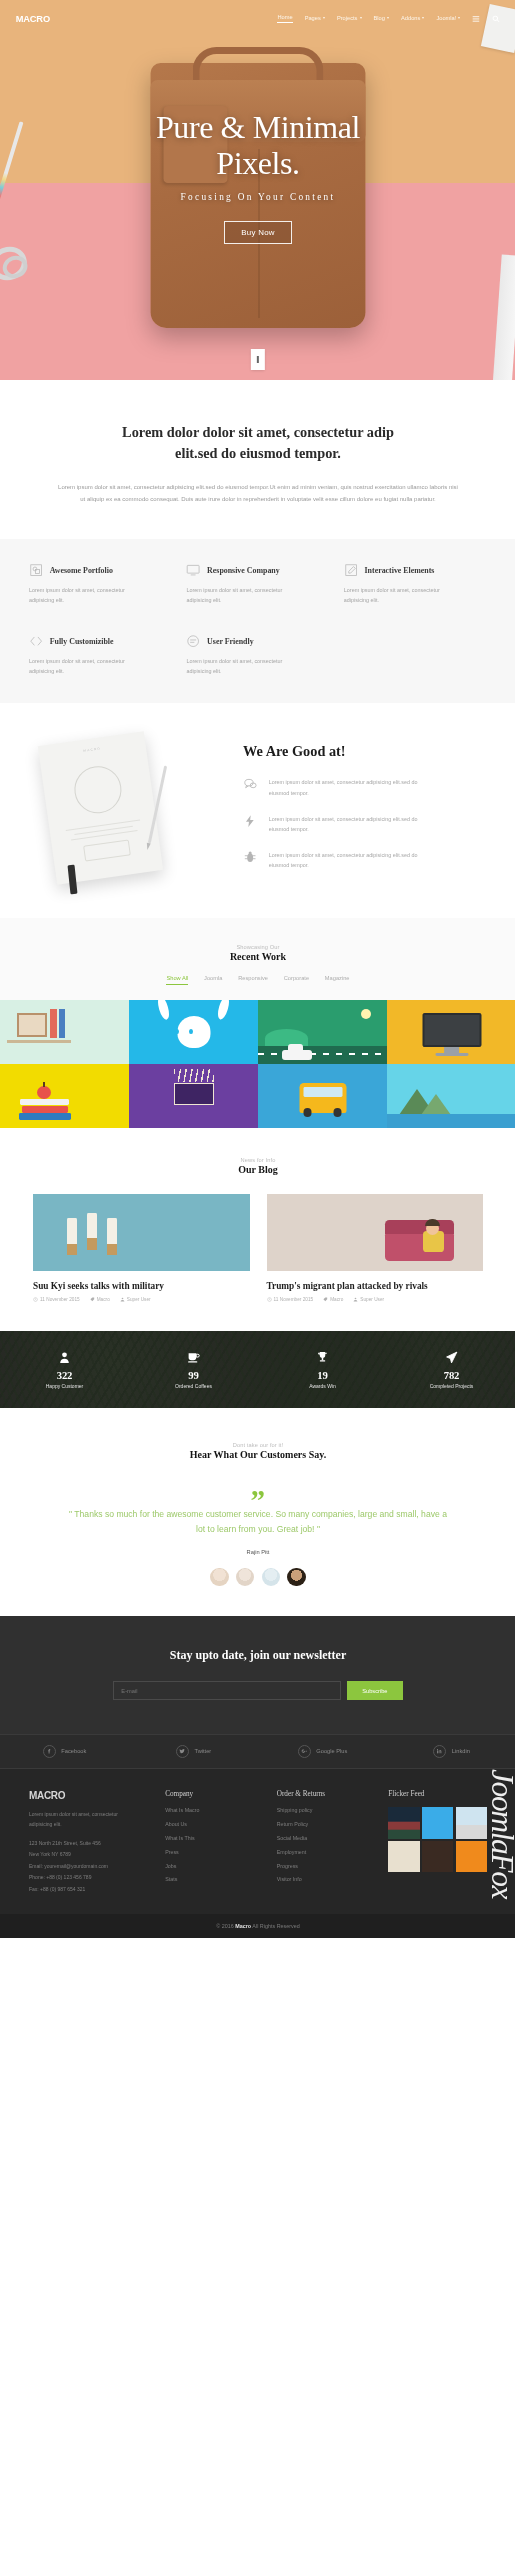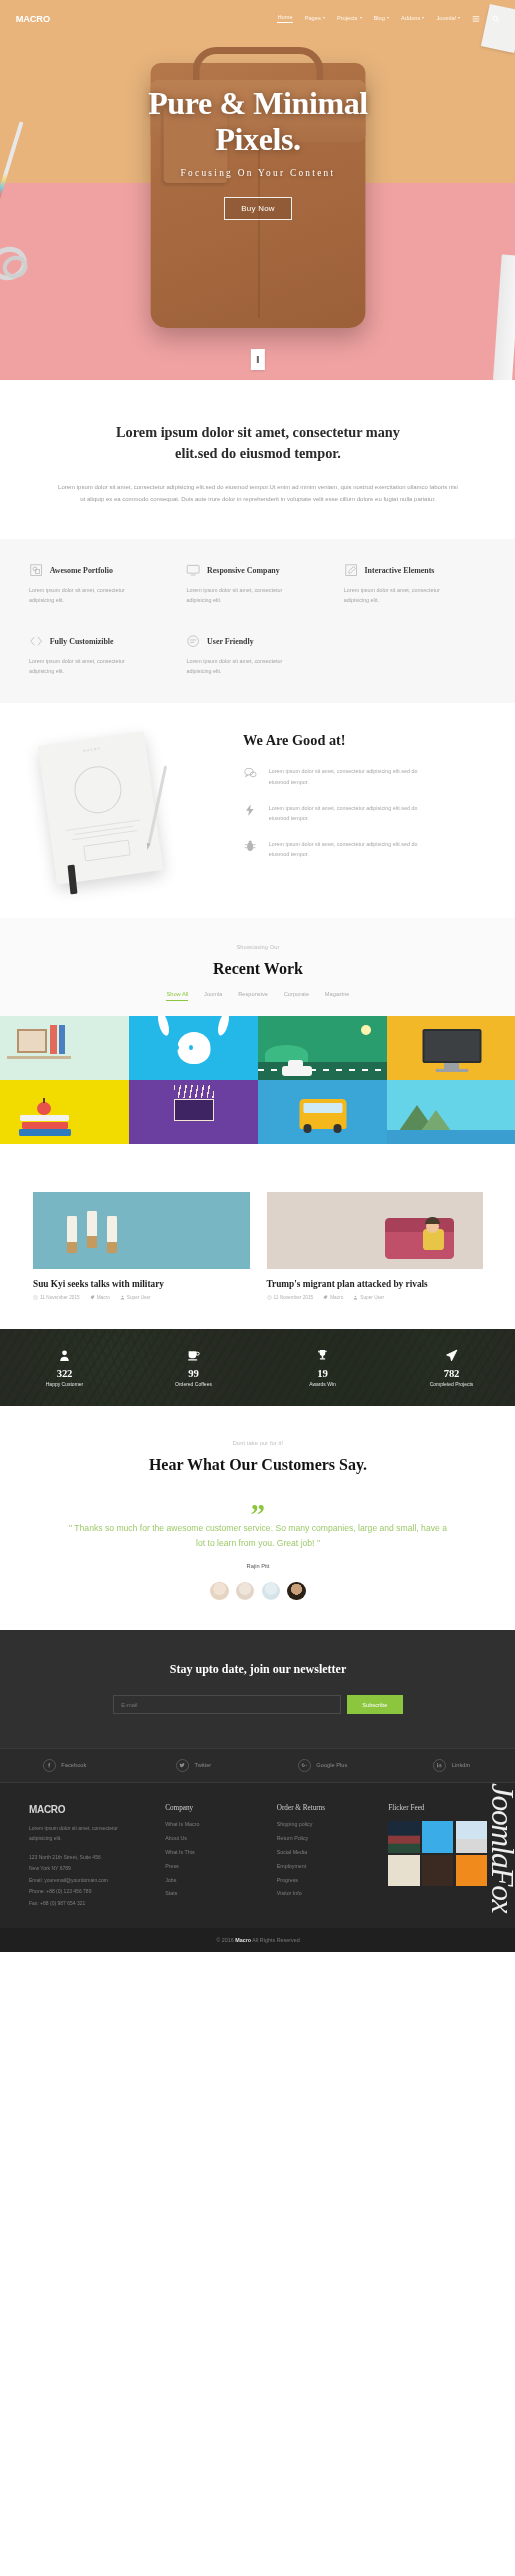--- a/index.html
+++ b/index.html
@@ -83,26 +83,27 @@
     position:absolute; left: 50%; top: 86px; bottom: 10px; width: 1.4px;
     background: rgba(70,40,20,.3);
   }
   .hero-inner {
     position: relative; z-index: 5;
     text-align: center;
     padding-top: 85px;
   }
   .hero-title {
     font-family: "Liberation Serif", serif;
-    font-weight: bold;
+    font-weight: normal;
     font-size: 32px;
     line-height: 1.14;
     color: #fff;
     text-shadow: 0 1.4px 7.2px rgba(0,0,0,.35);
     letter-spacing: -0.4px;
+    margin-top: 24px;
   }
   .hero-sub {
     margin-top: 10px;
     font-family: "Liberation Serif", serif;
     font-size: 9.3px;
     letter-spacing: 2.3px;
     color: #fff;
     text-shadow: 0 0.7px 4.3px rgba(0,0,0,.35);
   }
   .buy-btn {
@@ -145,21 +146,21 @@
   
   .features { background: #f7f7f7; padding: 24px 29px 27px; }
   .feat-grid { display: grid; grid-template-columns: repeat(3,1fr); gap: 29px 14.3px; }
   .feat-head { display: flex; align-items: center; gap: 6.4px; }
   .feat-icon { width: 14.3px; height: 14.3px; color: #b8b8b8; flex: 0 0 14.3px;}
   .feat-icon svg { width: 100%; height: 100%; display:block; }
   .feat-title { font-family: "Liberation Serif", serif; font-size: 7.9px; font-weight: bold; color: #3a3a3a; }
   .feat-desc { margin-top: 7.9px; font-size: 5.4px; line-height: 1.85; color: #a5a5a5; max-width: 118px; }
 
   
-  .goodat { background: #fff; padding: 29px 0 31.5px; display: flex; }
+  .goodat { background: #fff; padding: 29px 0 31.5px; display: flex; align-items: flex-end; }
   .goodat-left { width: 243px; position: relative; height: 154px; }
   .note-card {
     position: absolute; left: 47px; top: 5.7px;
     width: 107px; height: 140px;
     background: #f3f3f1;
     box-shadow: 0 5.7px 15.8px rgba(0,0,0,.16);
     transform: rotate(-8deg);
     padding: 8.6px 7.2px;
   }
   .note-card .nb { font-size: 2.9px; color:#bbb; text-align:center; letter-spacing:1.4px;}
@@ -184,23 +185,23 @@
   }
   .ga-item { display: flex; gap: 11.5px; margin-bottom: 15.8px; align-items: flex-start; }
   .ga-icon { width: 14.3px; flex: 0 0 14.3px; color: #b5b5b5; }
   .ga-icon svg { width: 100%; display:block; }
   .ga-text { font-size: 5.4px; line-height: 1.9; color: #a8a8a8; max-width: 168px; }
 
   
   .sec-head { text-align: center; }
   .sec-pre { font-size: 5.7px; color: #bdbdbd; letter-spacing: 0.1px; }
   .sec-title {
-    margin-top: 10px;
+    margin-top: 1px;
     font-family: "Liberation Serif", serif; font-weight: bold;
-    font-size: 16px; color: #141414;
+    font-size: 10px; color: #141414;
   }
 
   
   .portfolio { background: #fafafa; padding: 26px 0 0; }
   .filters { margin-top: 13px; display: flex; justify-content: center; gap: 15.8px; padding-bottom: 15.8px; }
   .filters span { font-size: 5.7px; color: #adadad; cursor: pointer; padding-bottom: 2.9px; }
   .filters span.active { color: #8cc63e; border-bottom: 0.7px solid #8cc63e; }
   .port-grid { display: grid; grid-template-columns: repeat(4, 1fr); }
   .port-item { position: relative; height: 64px; overflow: hidden; }
 
@@ -441,21 +442,21 @@
     <div class="hero-sub">Focusing On Your Content</div>
     <div class="buy-btn">Buy Now</div>
   </div>
   <div class="scroll-badge">
       <i></i>
     </div>
 </section>
 
 <section class="intro">
   <h2>
-    <span>Lorem ipsum dolor sit amet, consectetur many</span><br>
+    <span>Lorem dolor dolor sit amet, consectetur adip</span><br>
     <span>elit.sed do eiusmod tempor.</span>
   </h2>
   <p>Lorem ipsum dolor sit amet, consectetur adipisicing elit.sed do eiusmod tempor.Ut enim ad minim veniam, quis nostrud exercitation ullamco laboris nisi ut aliquip ex ea commodo consequat. Duis aute irure dolor in reprehenderit in voluptate velit esse cillum dolore eu fugiat nulla pariatur.</p>
 </section>
 
 <section class="features">
   <div class="feat-grid">
 
     <div>
       <div class="feat-head">
@@ -638,20 +639,24 @@
     </div>
     <div class="port-item p8">
       <div class="mount"></div>
       <div class="mount2"></div>
       <div class="water"></div>
     </div>
   </div>
 </section>
 
 <section class="blog">
+  <div class="sec-head">
+    <div class="sec-pre">News for Info</div>
+    <div class="sec-title">Our Blog</div>
+  </div>
   <div class="blog-grid">
 
     <article>
       <div class="blog-img bi1">
         <div class="cig c1"></div>
         <div class="cig c2"></div>
         <div class="cig c3"></div>
       </div>
       <h3 class="blog-title">Suu Kyi seeks talks with military</h3>
       <div class="blog-meta">

